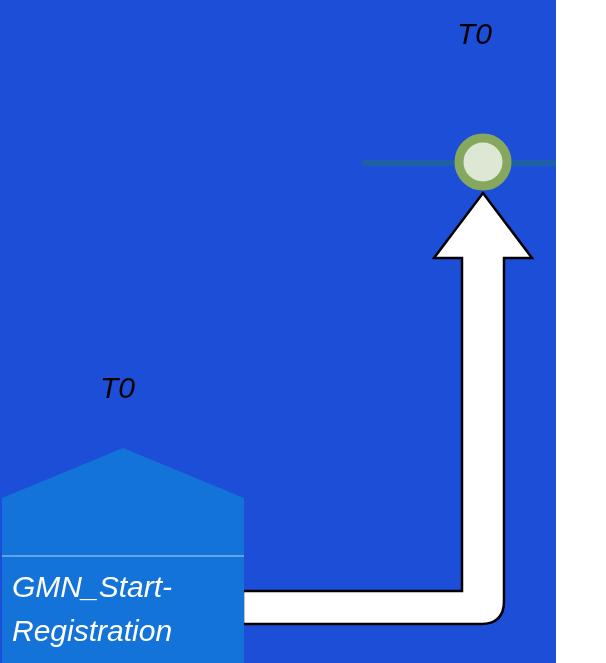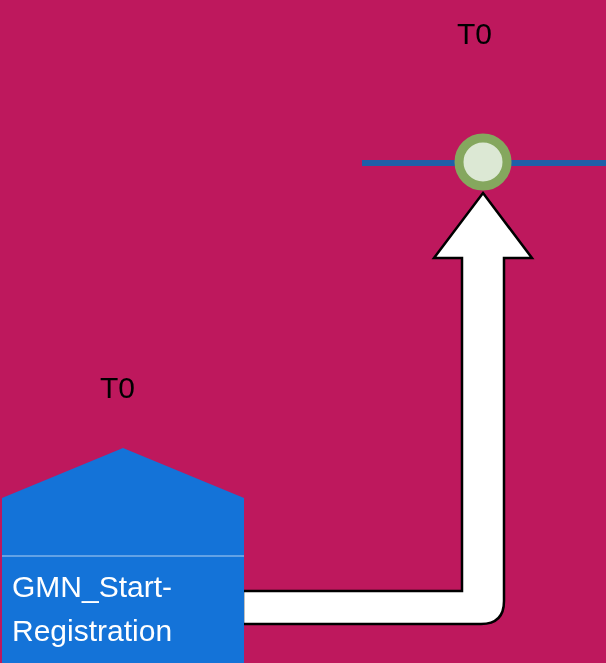--- a/index.html
+++ b/index.html
@@ -2,24 +2,25 @@
 <html><head>
 <meta charset="utf-8">
 <style>
   html, body {
     margin: 0;
     padding: 0;
     background: #ffffff;
   }
   .canvas {
     position: relative;
-    width: 606px;
+    width: 556px;
     height: 663px;
-    background: #be185d;
+    background: #1d4ed8;
     overflow: hidden;
+    font-style: italic;
   }
   svg text {
     font-family: "Liberation Sans", "DejaVu Sans", sans-serif;
   }
   .diagram-label {
     font-size: 30px;
   }
   .box-label {
     font-size: 30px;
   }

